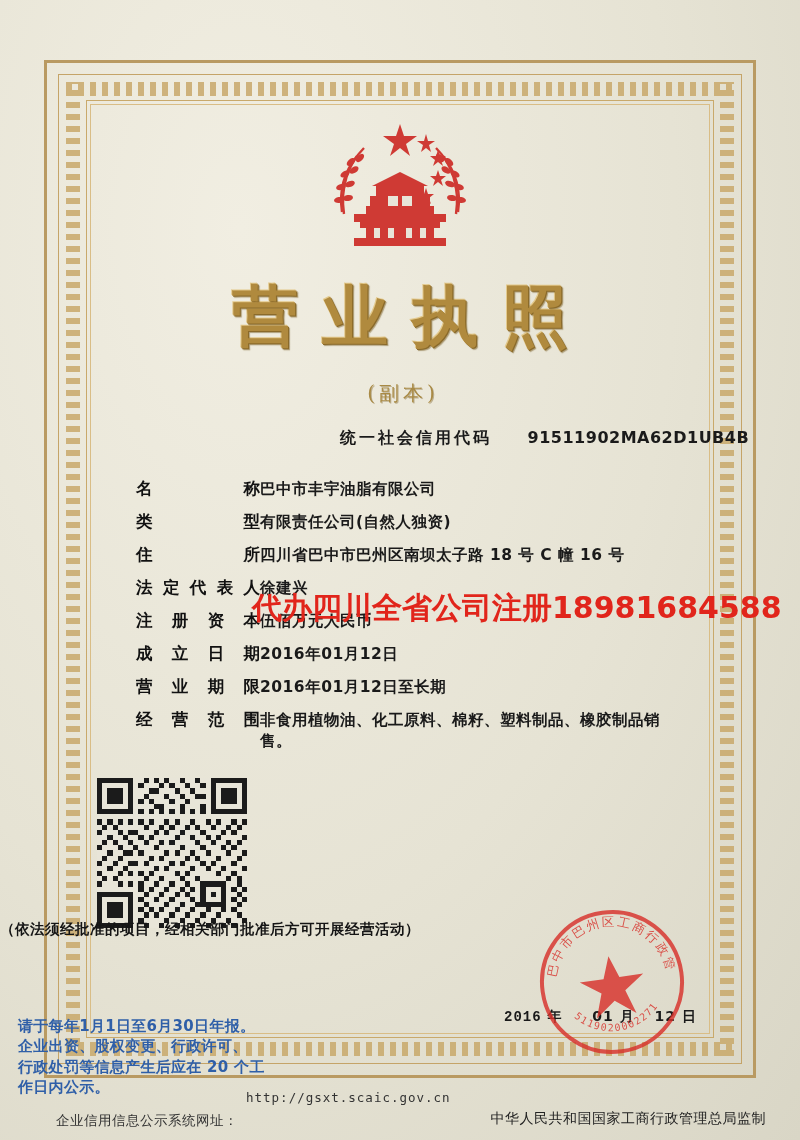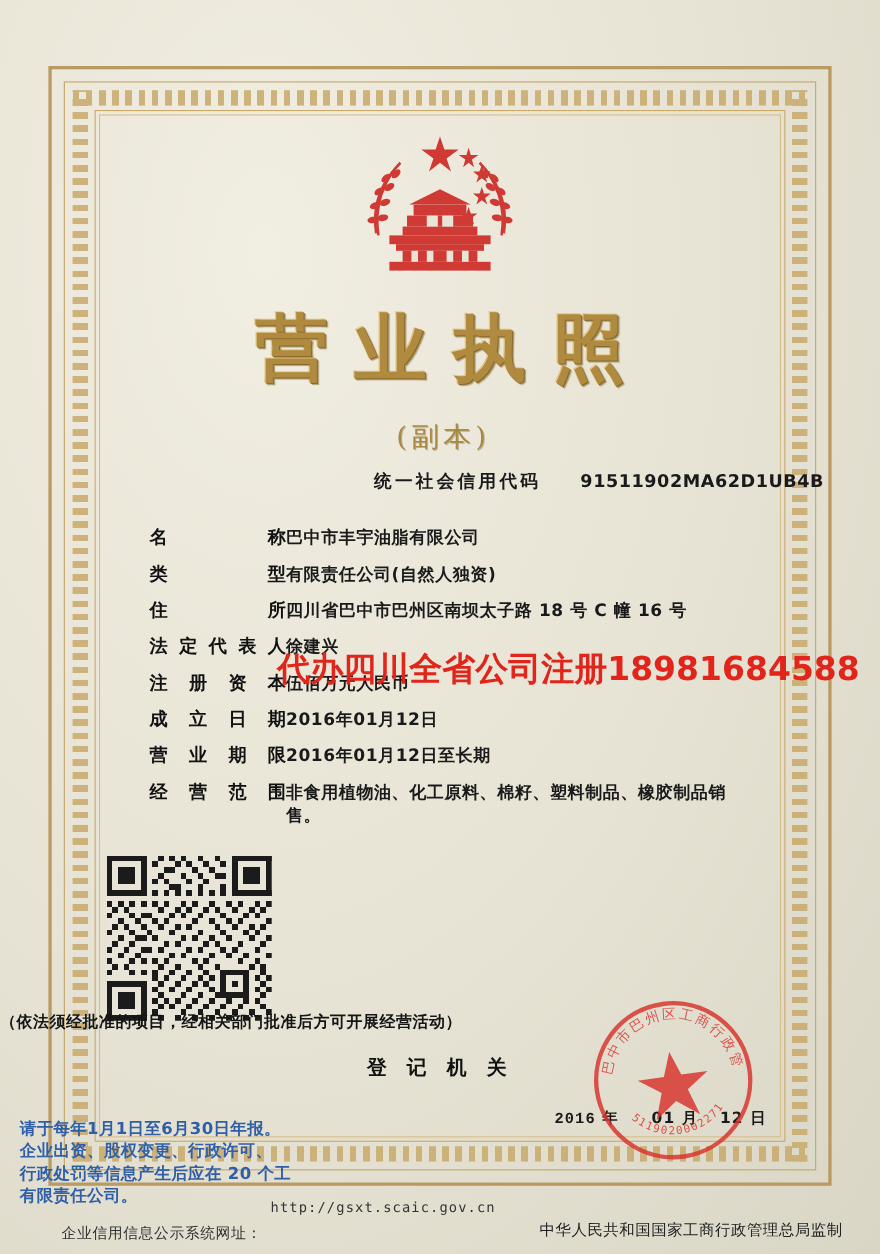--- a/index.html
+++ b/index.html
@@ -94,21 +94,21 @@
       1px 1px 0 #8a6a2a,
       2px 2px 1px rgba(120,92,36,.55),
       -1px -1px 0 #e3c98c;
   }
   .subtitle {
     position: absolute;
     top: 380px;
     left: 6px; right: 0;
     text-align: center;
     font-family: "DejaVu Serif", serif;
-    font-size: 25px;
+    font-size: 20px;
     letter-spacing: 4px;
     color: #a98a45;
     text-shadow: 1px 1px 0 rgba(120,92,36,.4);
   }
 
   
   .credit-row {
     position: absolute;
     top: 428px;
     left: 340px;
@@ -669,21 +669,20 @@
         <rect x="15" y="28" width="1" height="1"></rect>
           <rect x="18" y="28" width="1" height="1"></rect>
         <rect x="21" y="28" width="1" height="1"></rect>
           <rect x="24" y="28" width="1" height="1"></rect>
         <rect x="26" y="28" width="1" height="1"></rect>
       </g>
     </svg>
   </div>
 
   <div class="approval-note">（依法须经批准的项目，经相关部门批准后方可开展经营活动）</div>
-  <div class="registrar">登 记 机 关</div>
 
   <div class="date-line">
     <span class="d y">2016</span>
     <span class="d">年</span>
     <span class="d mn">01</span>
     <span class="d">月</span>
     <span class="d dy">12</span>
     <span class="d">日</span>
   </div>
 
@@ -699,20 +698,20 @@
       <text font-size="10" fill="#d8322c" font-family="DejaVu Sans Mono, monospace" letter-spacing="1.4">
         <textPath href="#arcBot" startOffset="8%">5119020002271</textPath>
       </text>
     </svg>
   </div>
 
   <div class="blue-note">
     <div>请于每年1月1日至6月30日年报。</div>
     <div>企业出资、股权变更、行政许可、</div>
     <div>行政处罚等信息产生后应在 20 个工</div>
-    <div>有限责任公司。</div>
+    <div>作日内公示。</div>
   </div>
 
   <div class="url-line">http://gsxt.scaic.gov.cn</div>
   <div class="footer-left">企业信用信息公示系统网址：</div>
   <div class="footer-right">中华人民共和国国家工商行政管理总局监制</div>
 
 </div>
 
 </body></html>

